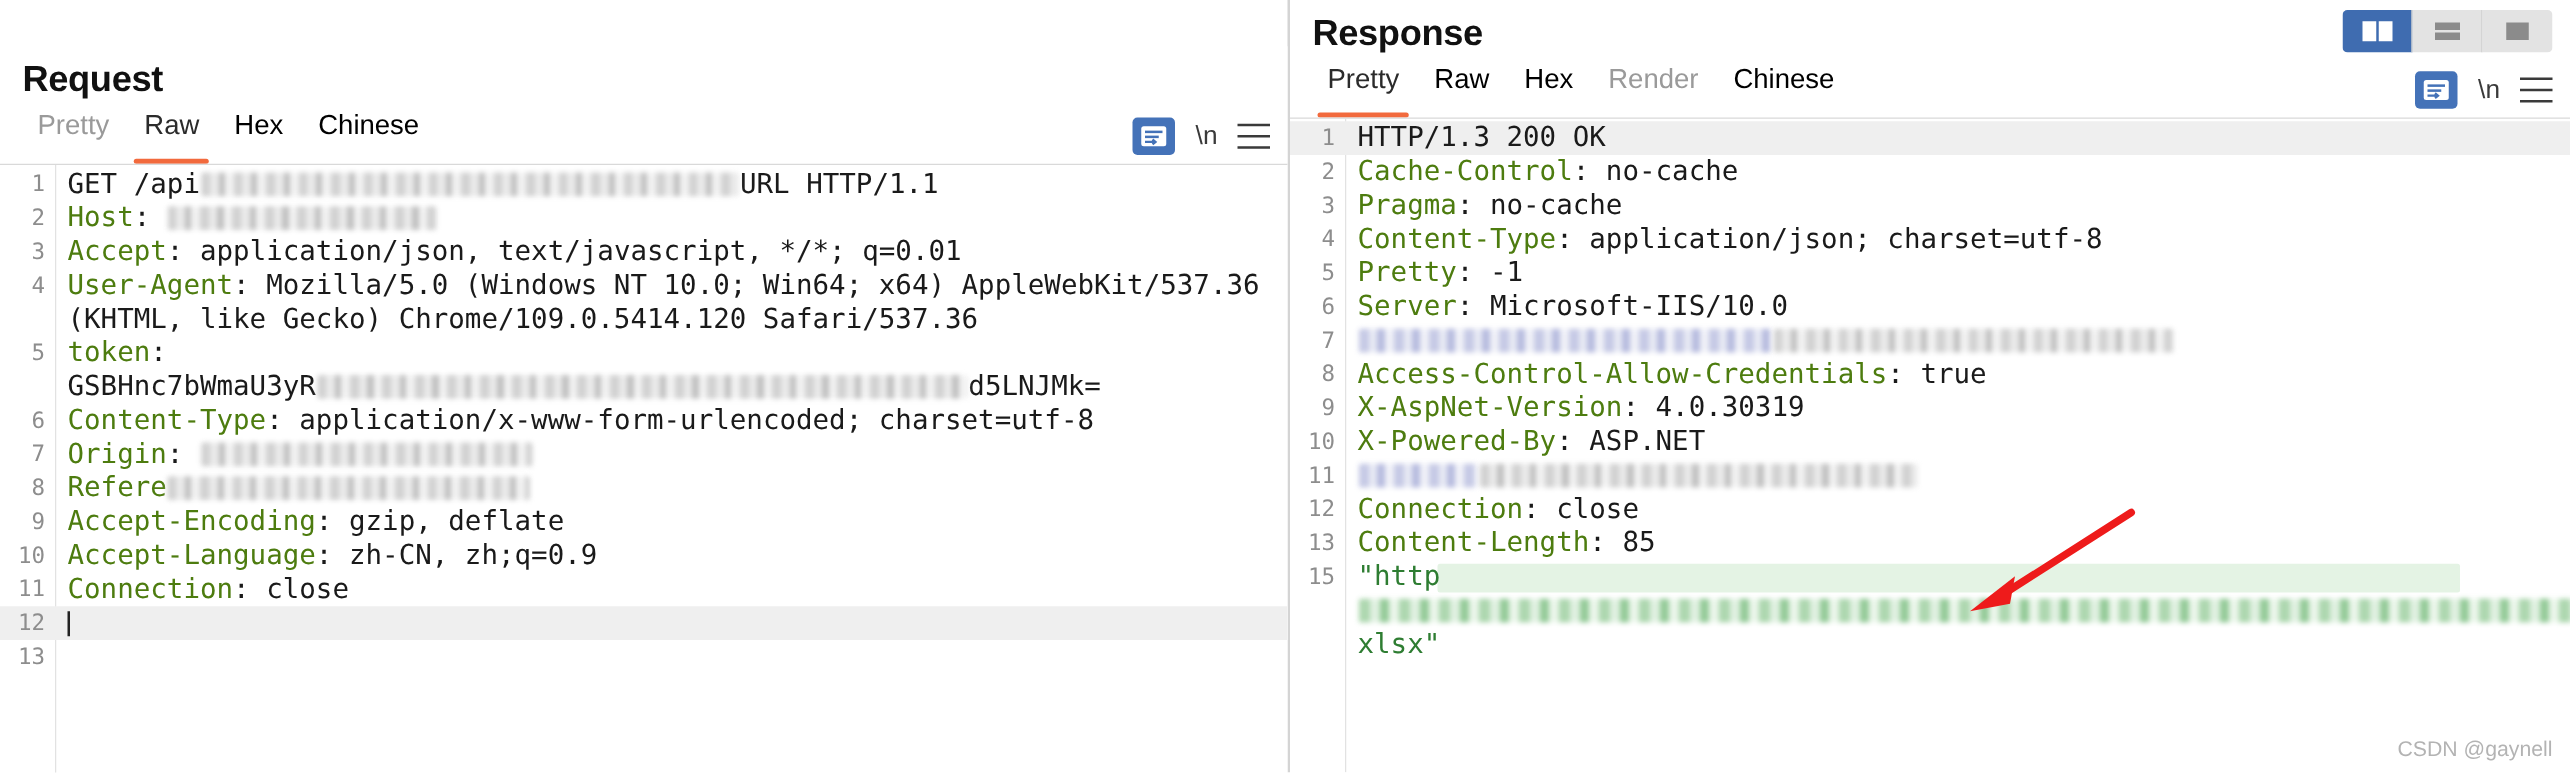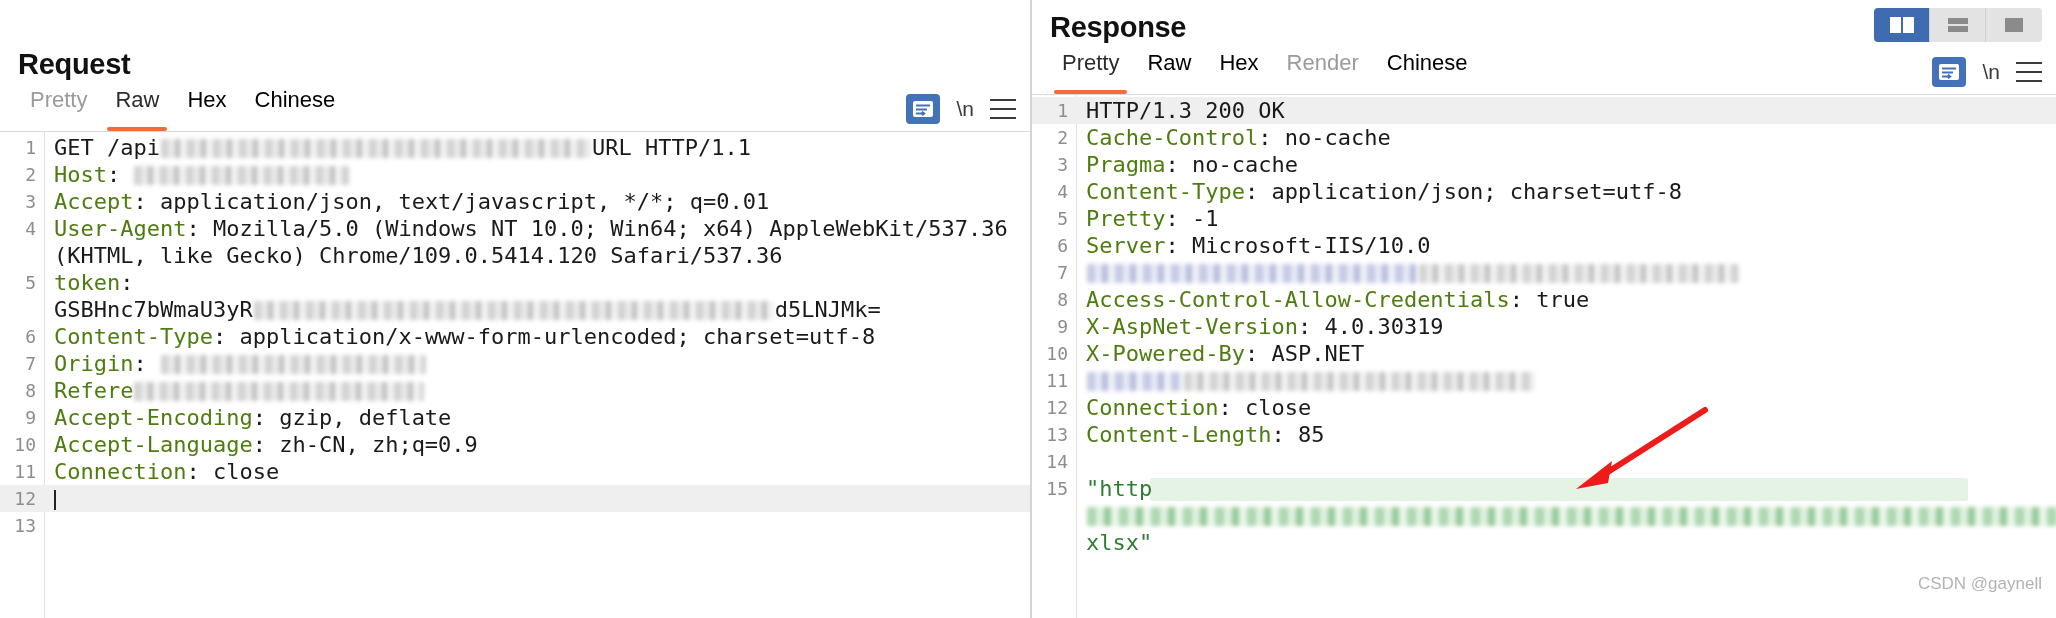--- a/index.html
+++ b/index.html
@@ -131,21 +131,21 @@
     border-right:1px solid #cfcfcf; cursor:pointer;
   }
   .lt-btn:last-child { border-right:none; }
   .lt-btn.active { background:#3f6cb0; }
 
   
   .arrow-svg { position:absolute; left:1560px; top:405px; pointer-events:none; z-index:30; }
 
   
   .watermark {
-    position:absolute; right:14px; bottom:24px;
+    position:absolute; right:14px; bottom:8px;
     font-size:17px; color:#b3b3b3;
     font-family: "Liberation Sans", sans-serif; z-index:40;
   }
 </style>
 </head>
 <body>
 
 <div class="app">
 
   <section class="panel panel-request">
@@ -316,24 +316,20 @@
             <span class="ltext"><span class="blur blueish" style="width: 95px;"></span><span class="blur" style="width: 350px;"></span></span>
           </div>
           <div class="row">
             <span class="ln">12</span>
             <span class="ltext"><span class="hdr">Connection</span><span class="val">: close</span></span>
           </div>
           <div class="row">
             <span class="ln">13</span>
             <span class="ltext"><span class="hdr">Content-Length</span><span class="val">: 85</span></span>
           </div>
-          <div class="row">
-            <span class="ln">14</span>
-            <span class="ltext"></span>
-          </div>
           <div class="row bodyrow">
             <div class="greenband"></div>
             <span class="ln">15</span>
             <span class="ltext"><span class="str">"http</span><span class="blur green" style="width: 1300px;"></span><span class="str">xlsx"</span></span>
           </div>
         </div>
     </div>
   </section>
 
   <div class="layout-toggle">

